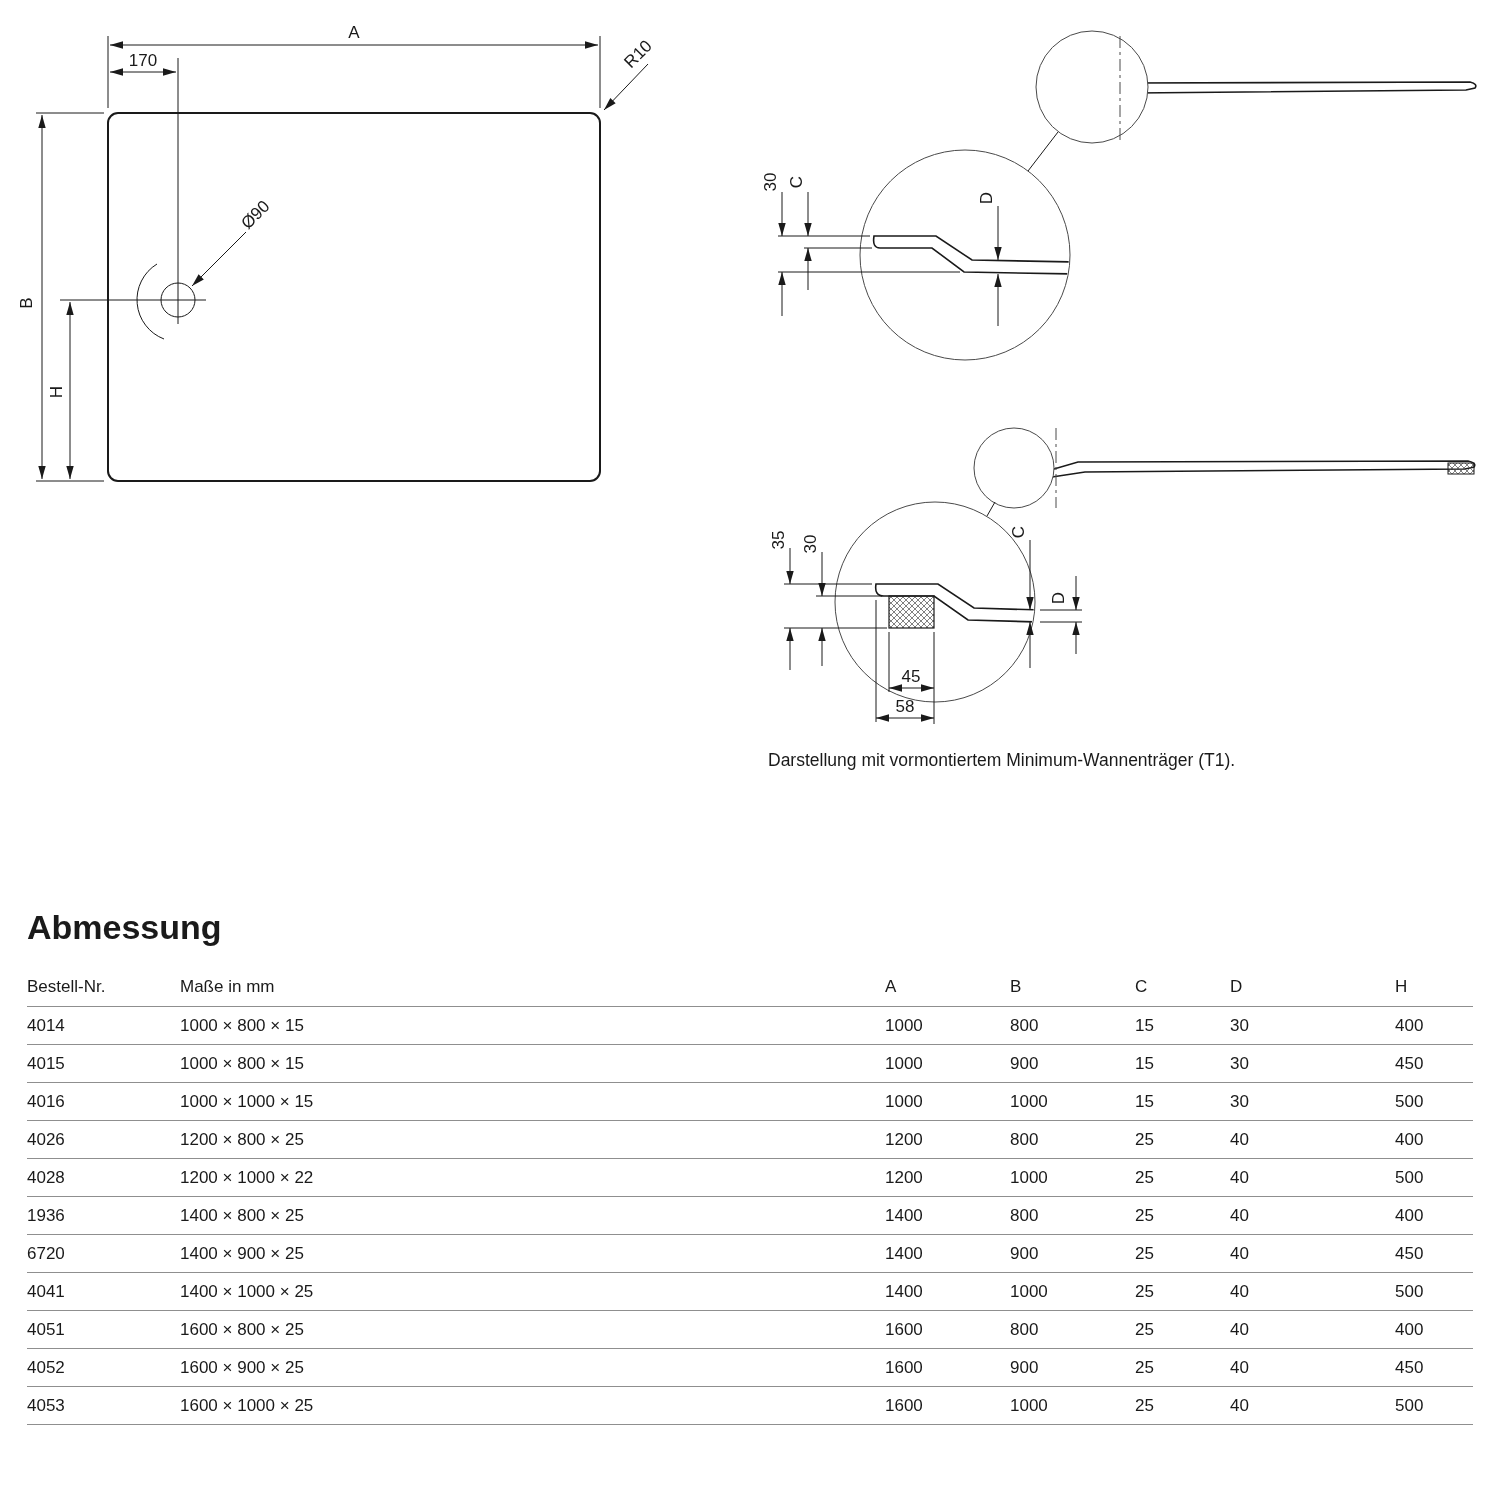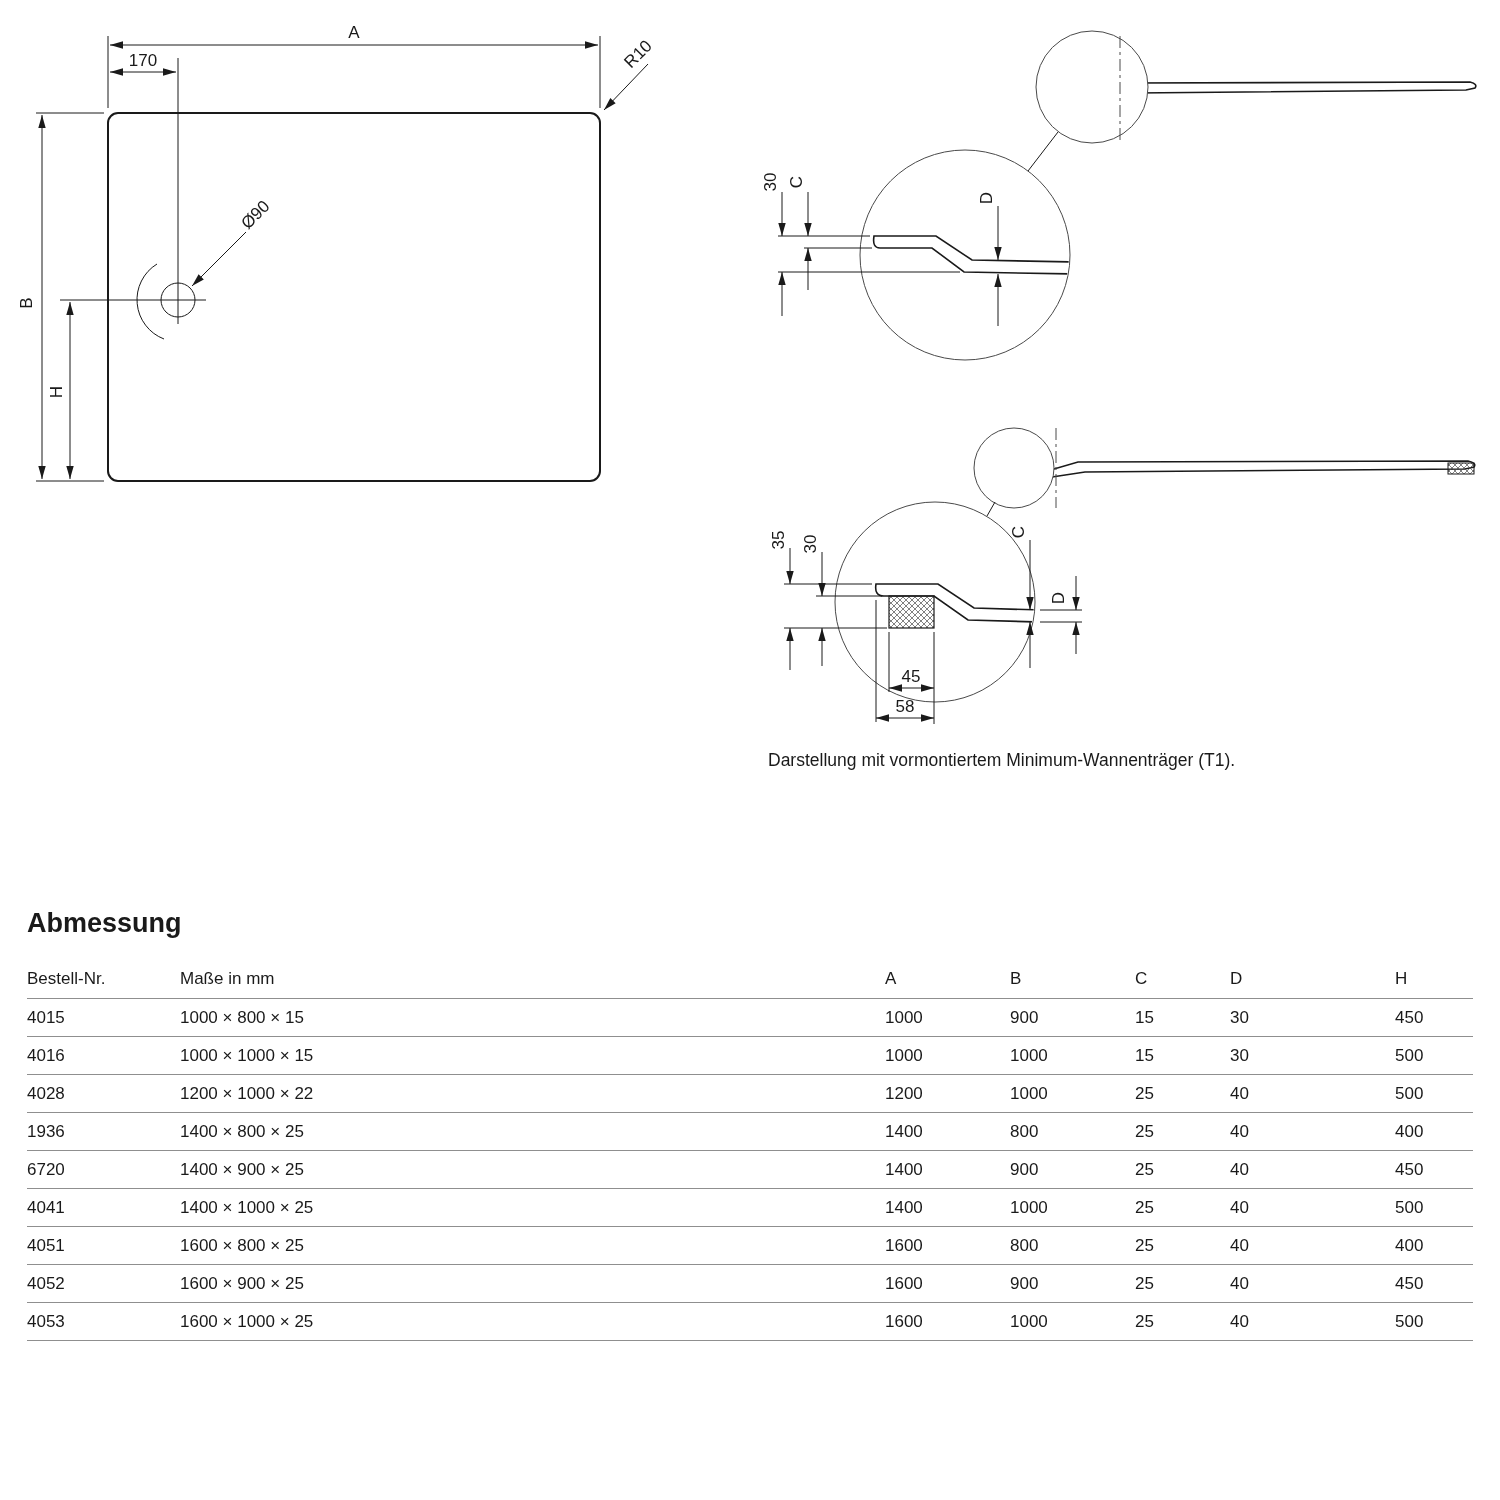--- a/index.html
+++ b/index.html
@@ -8,21 +8,21 @@
     font-family:"Liberation Sans",sans-serif;color:#1a1a1a;overflow:hidden;
   }
   svg text{font-family:"Liberation Sans",sans-serif;}
   .dim{font-size:17px;fill:#1a1a1a;}
   .caption{font-size:17.5px;fill:#1a1a1a;}
   .thin{stroke:#1a1a1a;stroke-width:1;fill:none;}
   .med{stroke:#1a1a1a;stroke-width:1.6;fill:#fff;}
   .outline{stroke:#1a1a1a;stroke-width:2;fill:#fff;}
   .circle-detail{stroke:#4a4a4a;stroke-width:1;fill:#fff;}
   .cl{stroke:#4a4a4a;stroke-width:1;stroke-dasharray:12 4 3 4;fill:none;}
-  h2.table-title{font-size:27px;font-weight:700;margin:24px 0 20px 27px;}
+  h2.table-title{font-size:34px;font-weight:700;margin:24px 0 20px 27px;}
   table.dims{
     width:1446px;margin:0 27px;border-collapse:collapse;table-layout:fixed;
     font-size:17px;
   }
   table.dims th{
     text-align:left;font-weight:400;padding:10px 0 9px 0;
     border-bottom:1px solid #8f8f8f;
   }
   table.dims td{
     text-align:left;font-weight:400;padding:9px 0 8px 0;
@@ -155,20 +155,29 @@
         <th>Maße in mm</th>
         <th>A</th>
         <th>B</th>
         <th>C</th>
         <th>D</th>
         <th>H</th>
       </tr>
     </thead>
     <tbody>
 
+  <tr>
+    <td>4014</td>
+    <td>1000 × 800 × 15</td>
+    <td>1000</td>
+    <td>800</td>
+    <td>15</td>
+    <td>30</td>
+    <td>400</td>
+  </tr>
 
   <tr>
     <td>4015</td>
     <td>1000 × 800 × 15</td>
     <td>1000</td>
     <td>900</td>
     <td>15</td>
     <td>30</td>
     <td>450</td>
   </tr>
@@ -176,20 +185,29 @@
   <tr>
     <td>4016</td>
     <td>1000 × 1000 × 15</td>
     <td>1000</td>
     <td>1000</td>
     <td>15</td>
     <td>30</td>
     <td>500</td>
   </tr>
 
+  <tr>
+    <td>4026</td>
+    <td>1200 × 800 × 25</td>
+    <td>1200</td>
+    <td>800</td>
+    <td>25</td>
+    <td>40</td>
+    <td>400</td>
+  </tr>
 
 
   <tr>
     <td>4028</td>
     <td>1200 × 1000 × 22</td>
     <td>1200</td>
     <td>1000</td>
     <td>25</td>
     <td>40</td>
     <td>500</td>

